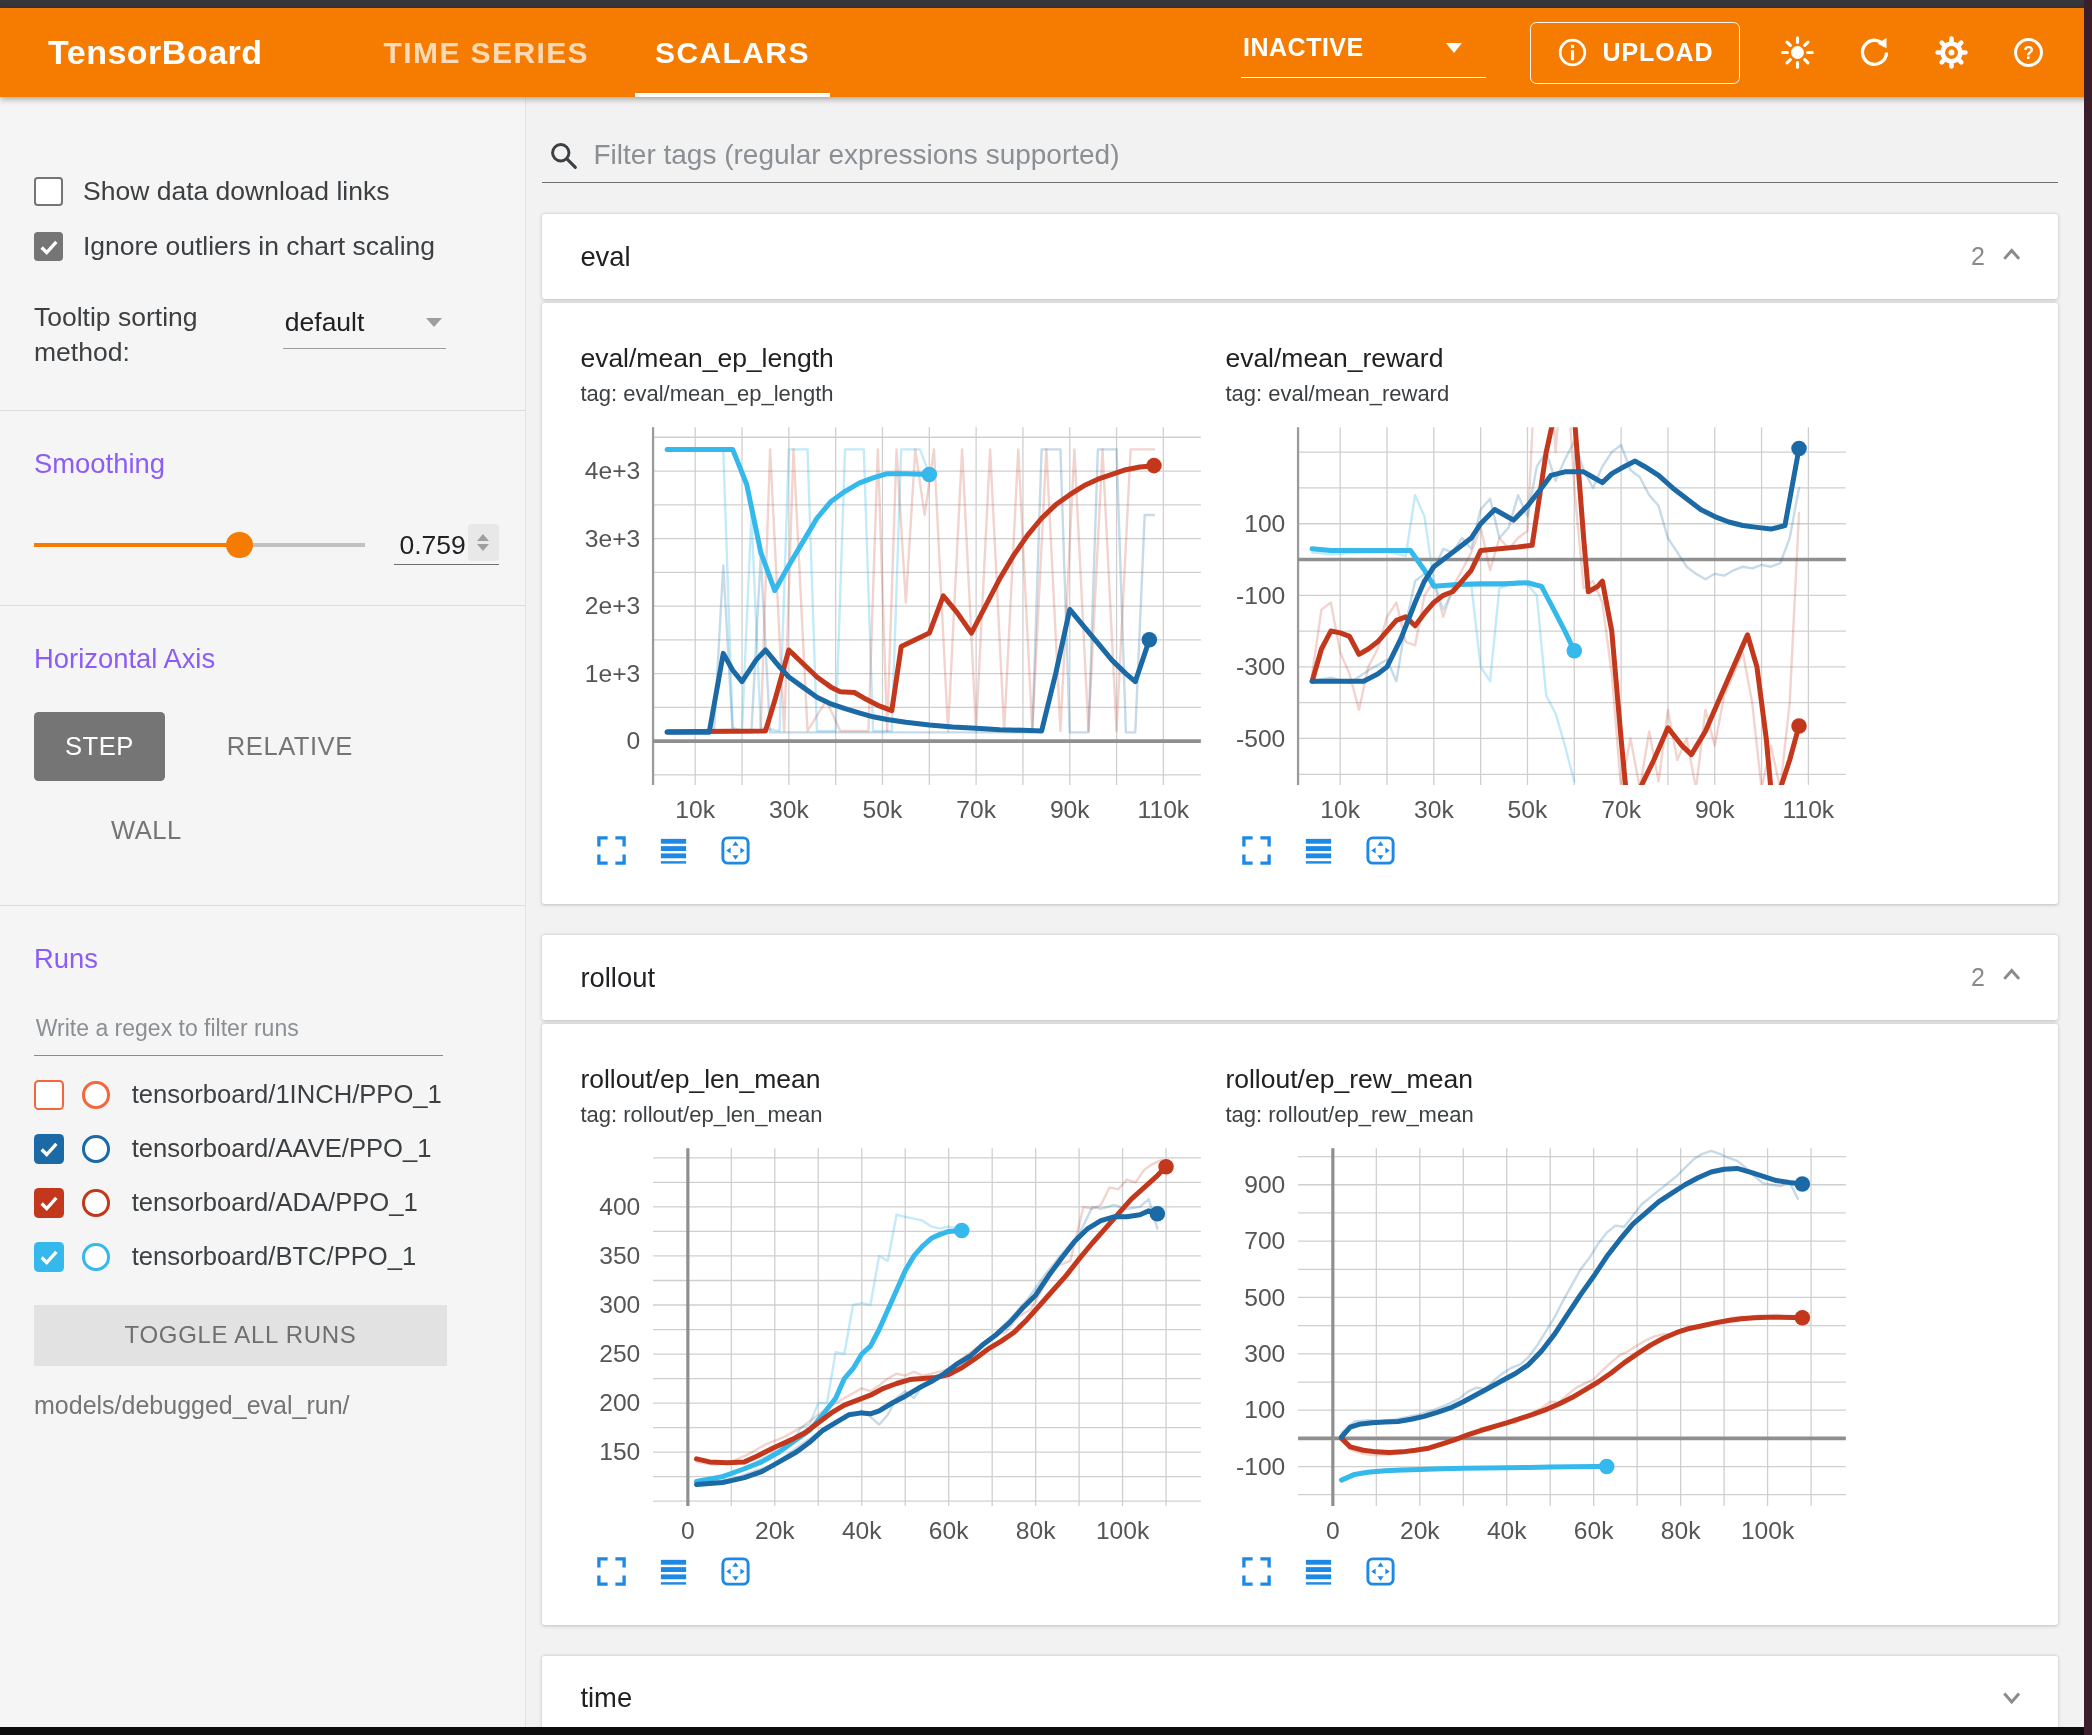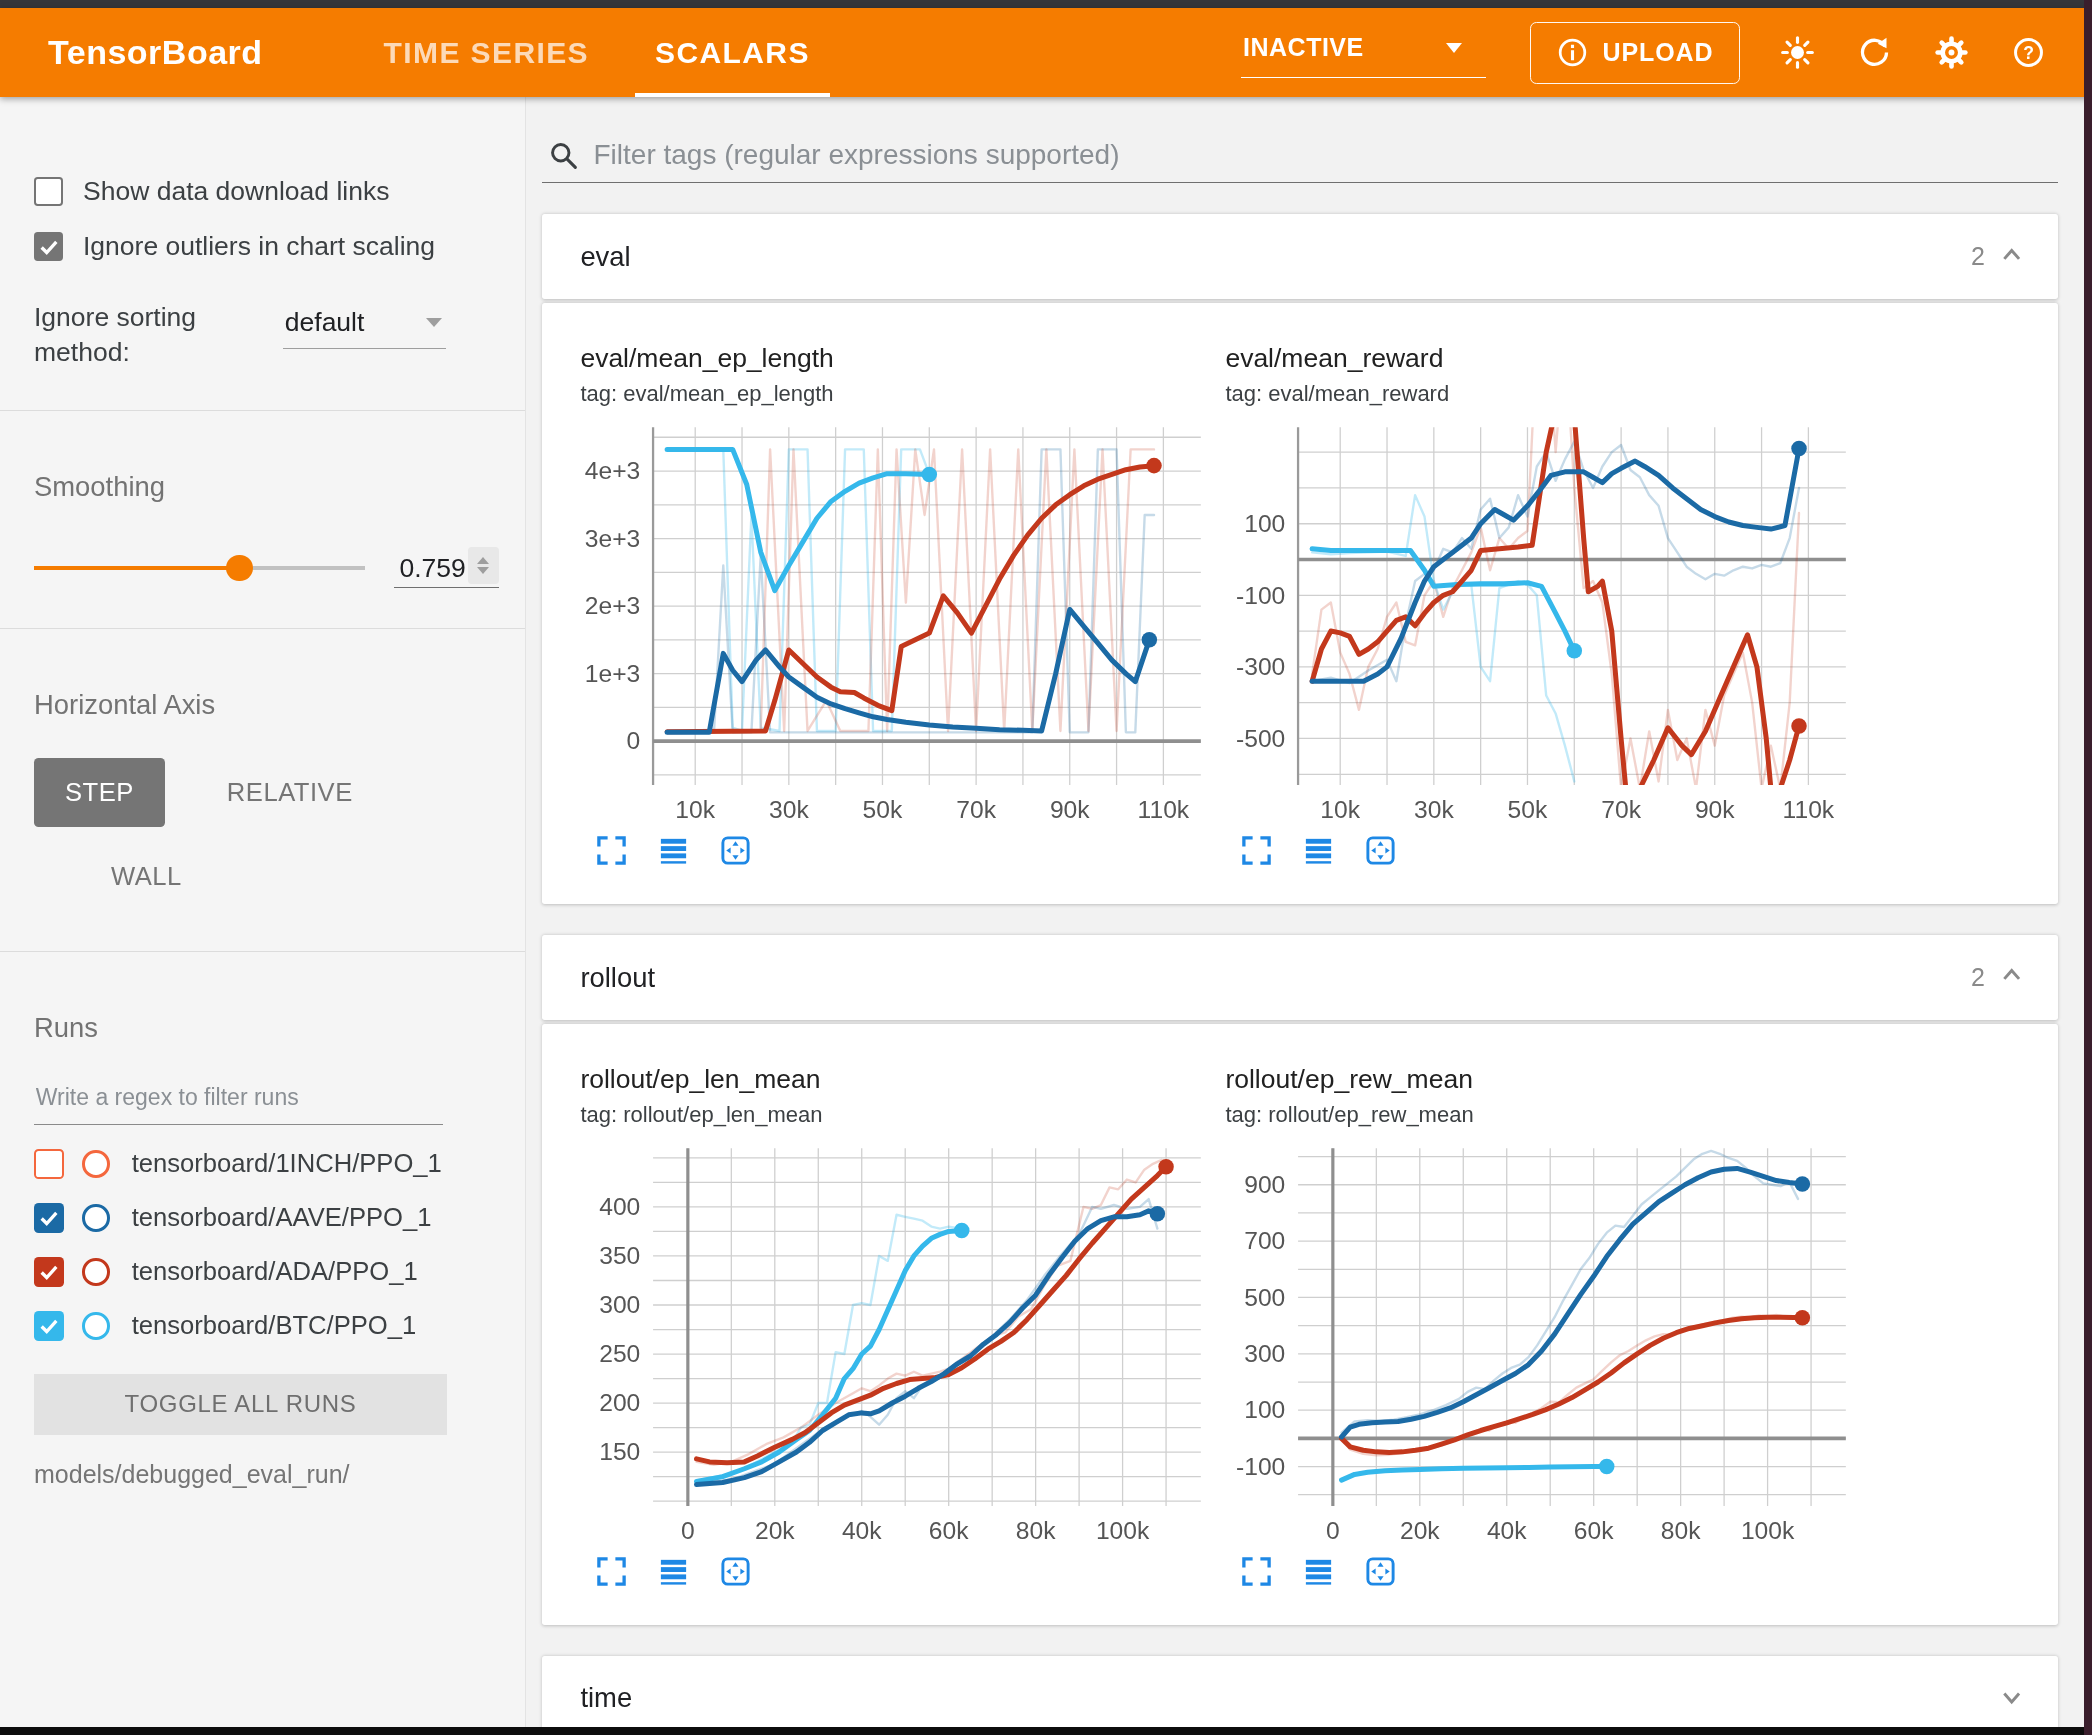--- a/index.html
+++ b/index.html
@@ -42,21 +42,21 @@
   .chk-box.checked { background:#757575; border-color:#757575; }
   .chk-row label { font-size:26.5px; color:#3c4043; margin-left:20px; white-space:nowrap; }
   .tooltip-row { display:flex; margin-top:38px; align-items:flex-start; }
   .tooltip-label { font-size:26.5px; color:#3c4043; line-height:35px; width:249px; }
   .dd { display:flex; align-items:center; justify-content:space-between; border-bottom:1.8px solid #9e9e9e;
     width:163px; padding:1.8px 3.7px 9.1px 1.8px; margin-top:5.5px; cursor:pointer; }
   .dd .dd-val { font-size:26.5px; color:#202124; }
   .caret-down-gray { width:0; height:0; border-left:8.2px solid transparent; border-right:8.2px solid transparent;
     border-top:9.1px solid #9e9e9e; }
   .side-divider { border:none; border-top:0.9px solid #dcdcdc; margin:40px 0 0 0; }
-  .section-title { font-size:27.4px; color:#737373; margin-top:60px; }
+  .section-title { font-size:27.4px; color:#8b5cf6; margin-top:37px; }
   .slider-row { display:flex; align-items:center; margin-top:44px; }
   .slider { position:relative; width:331px; height:33px; flex-shrink:0; cursor:pointer; }
   .slider .track-a { position:absolute; left:0; top:14.6px; height:4.6px; width:62%; background:#f57c00; }
   .slider .track-b { position:absolute; right:0; top:14.6px; height:4.6px; width:38%; background:#c1c1c1; }
   .slider .thumb { position:absolute; left:62%; top:3.7px; width:26.5px; height:26.5px; margin-left:-12.8px;
     border-radius:50%; background:#f57c00; }
   .smooth-box { display:flex; align-items:stretch; margin-left:29px; border-bottom:1.8px solid #6f6f6f; padding-bottom:3.7px; }
   .smooth-box .val { font-size:26.5px; color:#202124; padding:5.5px 1.8px 0 5.5px; min-width:71px; }
   .spinner { background:#e8e8e8; border-radius:3.7px; width:31px; display:flex; flex-direction:column;
     align-items:center; justify-content:center; gap:3.7px; cursor:pointer; }
@@ -179,21 +179,21 @@
       <div class="chk-row">
         <span class="chk-box checked">
           <svg width="22" height="22" viewBox="0 0 24 24">
               <polyline points="4,12.5 9.5,18 20,6.5" fill="none" stroke="#fff" stroke-width="3.6"></polyline>
             </svg>
         </span>
         <label>Ignore outliers in chart scaling</label>
       </div>
       <div class="tooltip-row">
         <div class="tooltip-label">
-          <div>Ignore sorting</div>
+          <div>Tooltip sorting</div>
           <div>method:</div>
         </div>
         <div class="dd">
           <span class="dd-val">default</span>
           <span class="caret-down-gray"></span>
         </div>
       </div>
     </div>
     <hr class="side-divider">
     <div class="side-pad">

